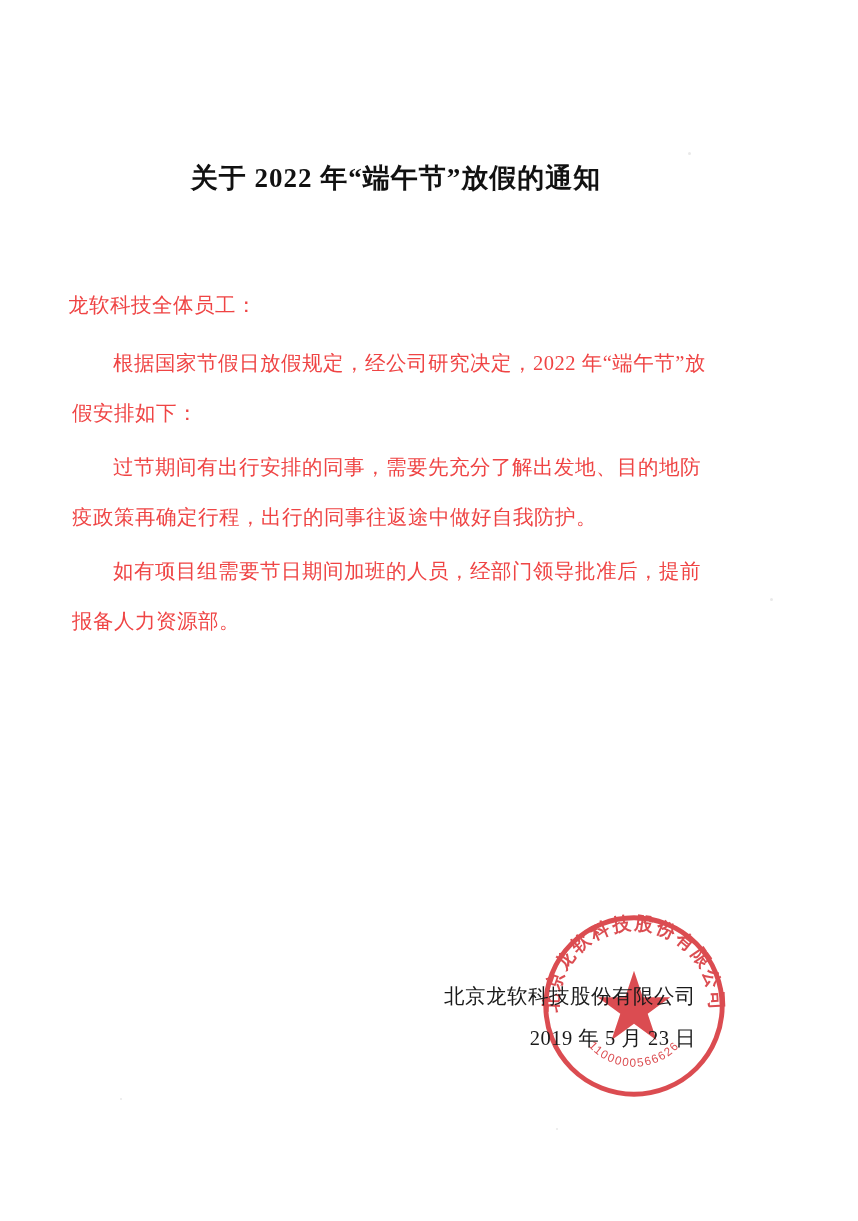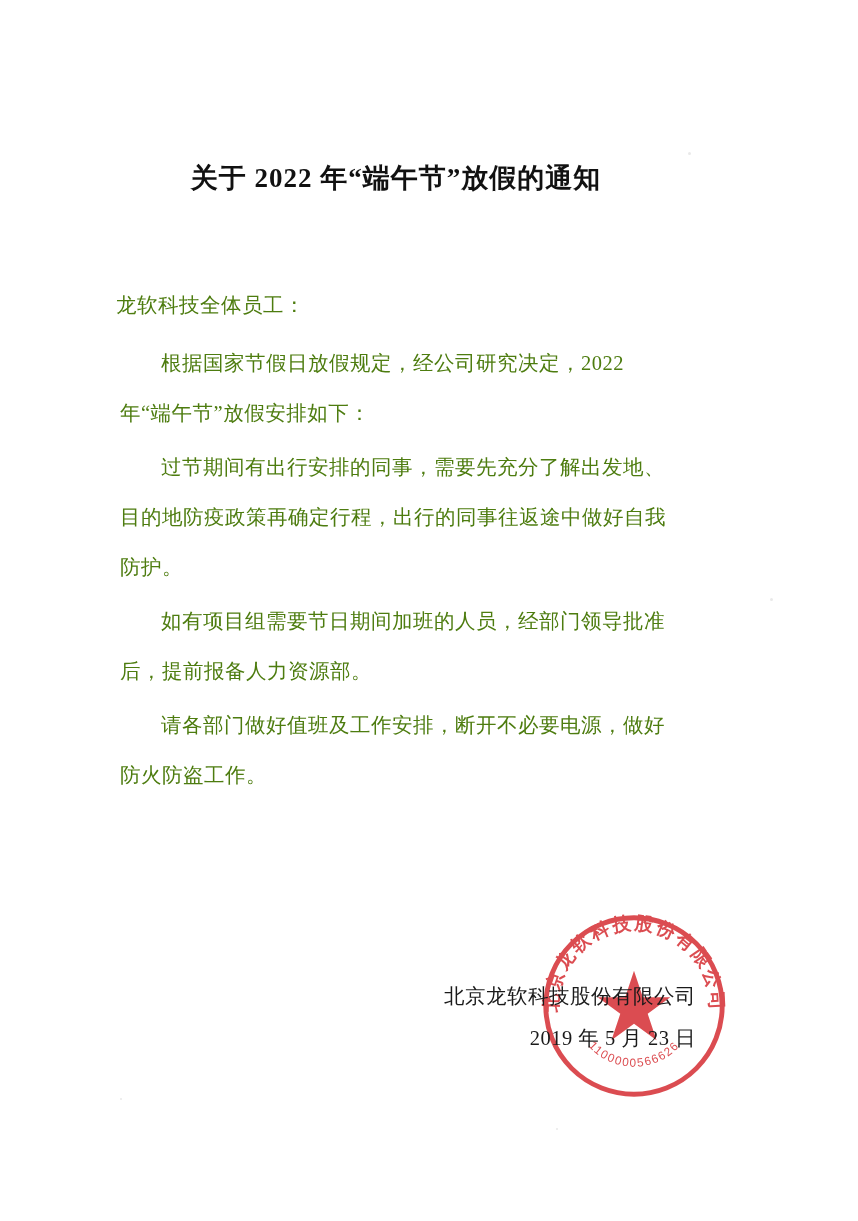--- a/index.html
+++ b/index.html
@@ -13,37 +13,37 @@
     font-family: "Liberation Serif", "DejaVu Serif", serif;
     color: #1a1a1a;
     position: relative;
     overflow: hidden;
   }
   .page {
     position: relative;
     width: 792px;
     height: 1221px;
     box-sizing: border-box;
-    padding: 0 116px;
+    padding: 0 68px;
   }
   .doc-title {
     margin: 0;
     padding-top: 160px;
     text-align: center;
     font-size: 27px;
     font-weight: bold;
     letter-spacing: 1px;
     font-family: "Liberation Serif", "DejaVu Serif", serif;
     color: #111;
   }
   .body-block {
     margin-top: 84px;
     font-size: 20.5px;
     line-height: 50px;
-    color: #4d7c0f;
+    color: #ef4444;
     letter-spacing: 0.5px;
   }
   .salutation {
     margin: 0 0 8px 0;
     text-indent: 0;
   }
   .para {
     margin: 4px;
     text-indent: 2em;
   }
@@ -95,21 +95,20 @@
   <div class="speck s3"></div>
   <div class="speck s4"></div>
 
   <h1 class="doc-title">关于 2022 年“端午节”放假的通知</h1>
 
   <div class="body-block">
     <p class="salutation">龙软科技全体员工：</p>
     <p class="para">根据国家节假日放假规定，经公司研究决定，2022 年“端午节”放假安排如下：</p>
     <p class="para">过节期间有出行安排的同事，需要先充分了解出发地、目的地防疫政策再确定行程，出行的同事往返途中做好自我防护。</p>
     <p class="para">如有项目组需要节日期间加班的人员，经部门领导批准后，提前报备人力资源部。</p>
-    <p class="para">请各部门做好值班及工作安排，断开不必要电源，做好防火防盗工作。</p>
   </div>
 
   <div class="stamp">
     <svg viewBox="0 0 200 200" xmlns="http://www.w3.org/2000/svg" aria-hidden="true">
       <defs>
         <path id="arcTop" d="M 22,100 A 78,78 0 0 1 178,100"></path>
         <path id="arcBottom" d="M 38,100 A 62,62 0 0 0 162,100"></path>
       </defs>
       <circle cx="100" cy="100" r="90" fill="none" stroke="#d4262b" stroke-width="5"></circle>
       <g fill="#d4262b">

